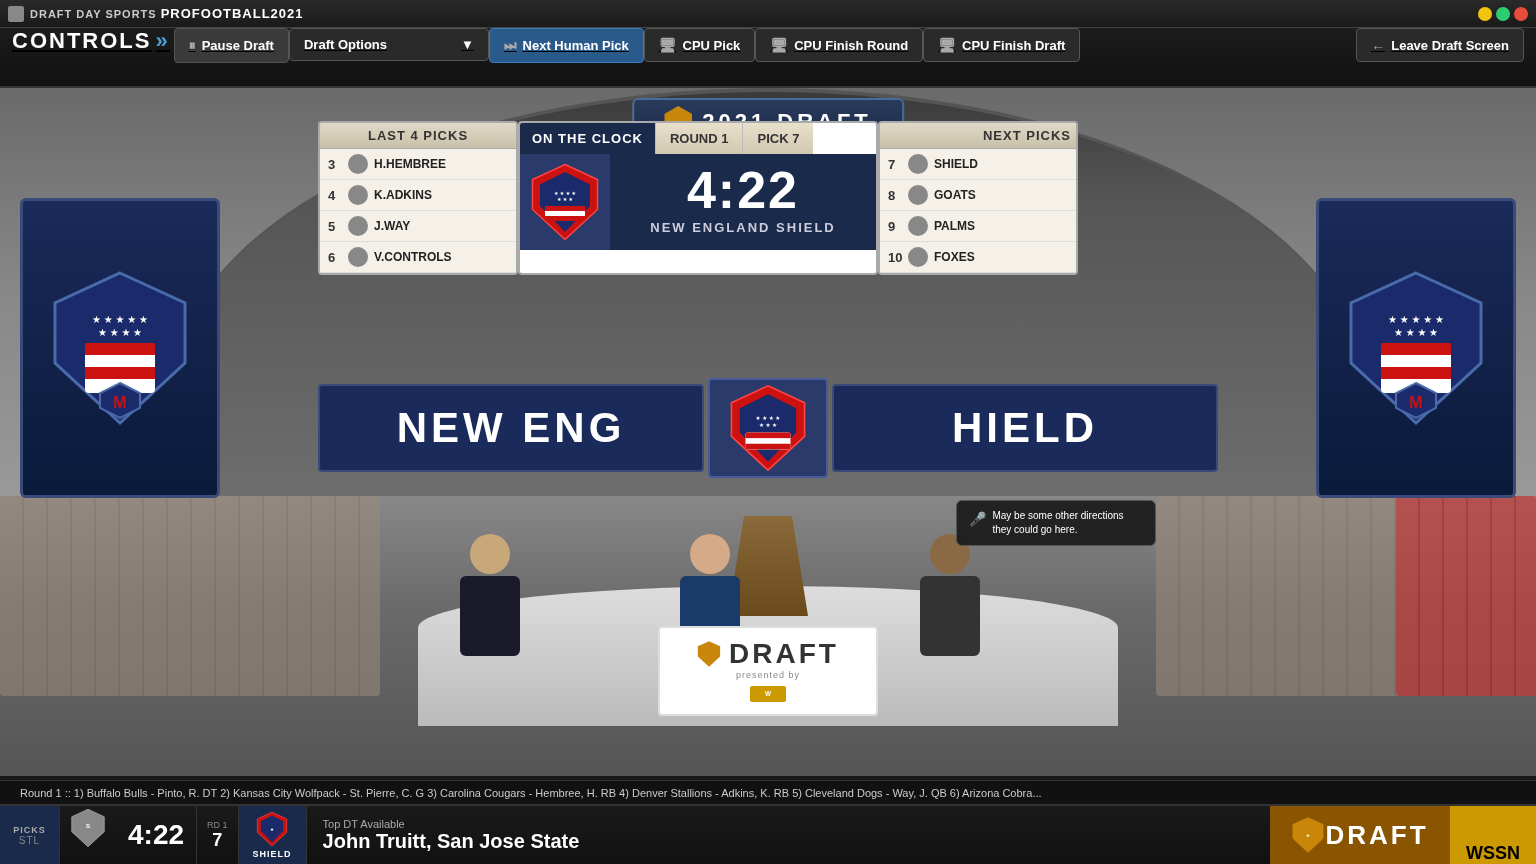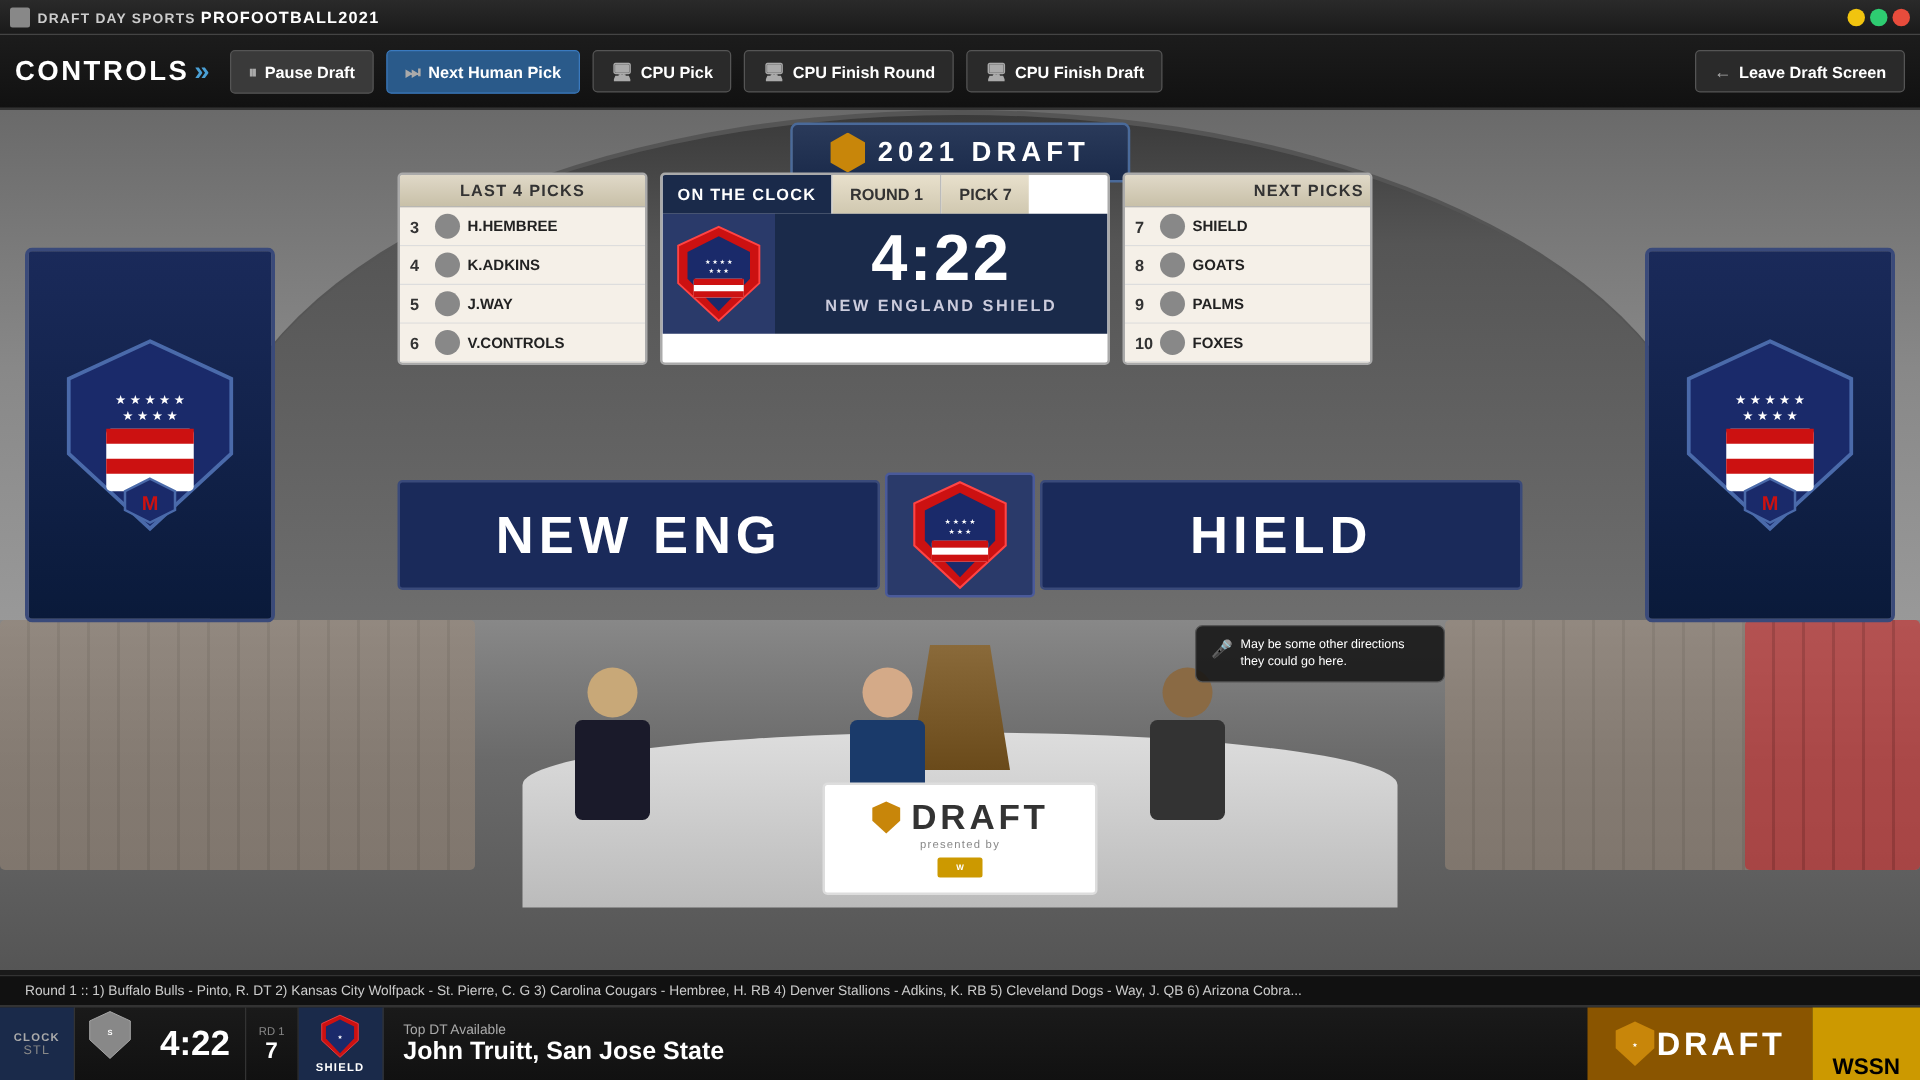--- a/index.html
+++ b/index.html
@@ -48,24 +48,25 @@
     }
     #title-bar .win-btn.min { background: #f1c40f; }
     #title-bar .win-btn.max { background: #2ecc71; }
     #title-bar .win-btn.close { background: #e74c3c; }
 
     
     #controls-bar {
       height: 60px;
       background: linear-gradient(180deg, #1c1c1c 0%, #111 100%);
       display: flex;
-      align-items: center;
+      align-items: flex-start;
       padding: 0 12px;
-      gap: 10px;
+      gap: 0;
       border-bottom: 2px solid #333;
+      text-decoration: underline;
     }
     #controls-bar .controls-label {
       color: #fff;
       font-size: 22px;
       font-weight: 900;
       letter-spacing: 2px;
       margin-right: 4px;
       display: flex;
       align-items: center;
       gap: 4px;
@@ -161,25 +162,24 @@
     #draft-board .draft-title {
       color: #fff;
       font-size: 22px;
       font-weight: 900;
       letter-spacing: 4px;
     }
 
     
     #panels-row {
       position: absolute;
-      top: 50px; left: 50%;
+      top: 33px; left: 50%;
       transform: translateX(-50%);
       width: 900px;
       display: flex;
-      gap: 10px;
       z-index: 10;
     }
 
     
     #last-picks {
       background: rgba(240, 235, 220, 0.95);
       border: 2px solid #aaa;
       border-radius: 4px;
       width: 200px;
       overflow: hidden;
@@ -674,20 +674,24 @@
   <div class="controls-label">
     <span>CONTROLS</span>
     <span class="chevrons">»</span>
   </div>
 
   <button class="ctrl-btn pause-btn">
     <span class="btn-icon">⏸</span>
     <span>Pause Draft</span>
   </button>
 
+  <button class="ctrl-btn dropdown-btn">
+    <span>Draft Options</span>
+    <span>▼</span>
+  </button>
 
   <button class="ctrl-btn next-human-btn">
     <span class="btn-icon">⏭</span>
     <span>Next Human Pick</span>
   </button>
 
   <button class="ctrl-btn cpu-pick-btn">
     <span class="btn-icon">🖥</span>
     <span>CPU Pick</span>
   </button>
@@ -897,21 +901,21 @@
 
 </div>
 
 <div id="ticker">
   <span class="ticker-text">Round 1 :: 1) Buffalo Bulls - Pinto, R. DT 2) Kansas City Wolfpack - St. Pierre, C. G 3) Carolina Cougars - Hembree, H. RB 4) Denver Stallions - Adkins, K. RB 5) Cleveland Dogs - Way, J. QB 6) Arizona Cobra...</span>
 </div>
 
 <div id="status-bar">
 
   <div class="next-section">
-    <span class="next-label">CLOCK</span>
+    <span class="next-label">PICKS</span>
     <span class="stl-label">STL</span>
   </div>
 
   <div style="width:44px; height:44px; margin:0 6px; display:flex; align-items:center; justify-content:center;">
     <svg width="40" height="40" viewBox="0 0 140 160">
       <path d="M70 5 L135 35 L135 95 L70 155 L5 95 L5 35 Z" fill="#888" stroke="#aaa" stroke-width="3"></path>
       <text x="70" y="80" text-anchor="middle" font-size="24" fill="#fff" font-weight="bold">S</text>
     </svg>
   </div>
 

